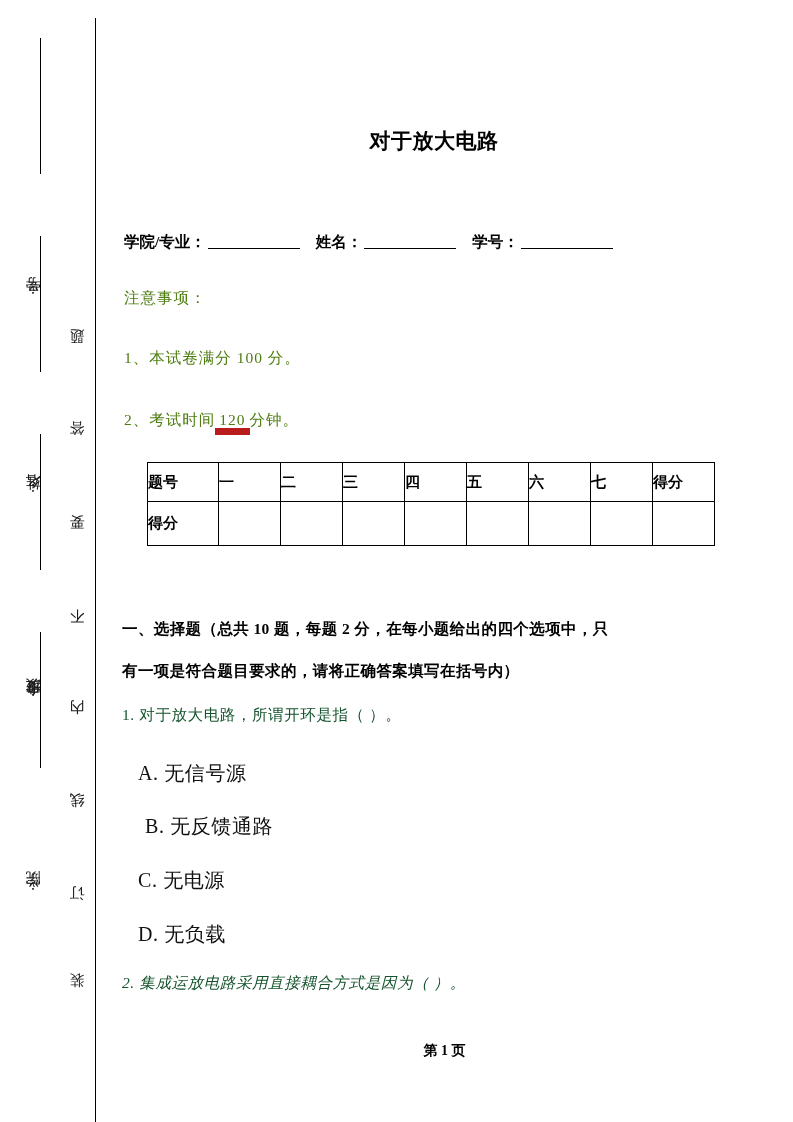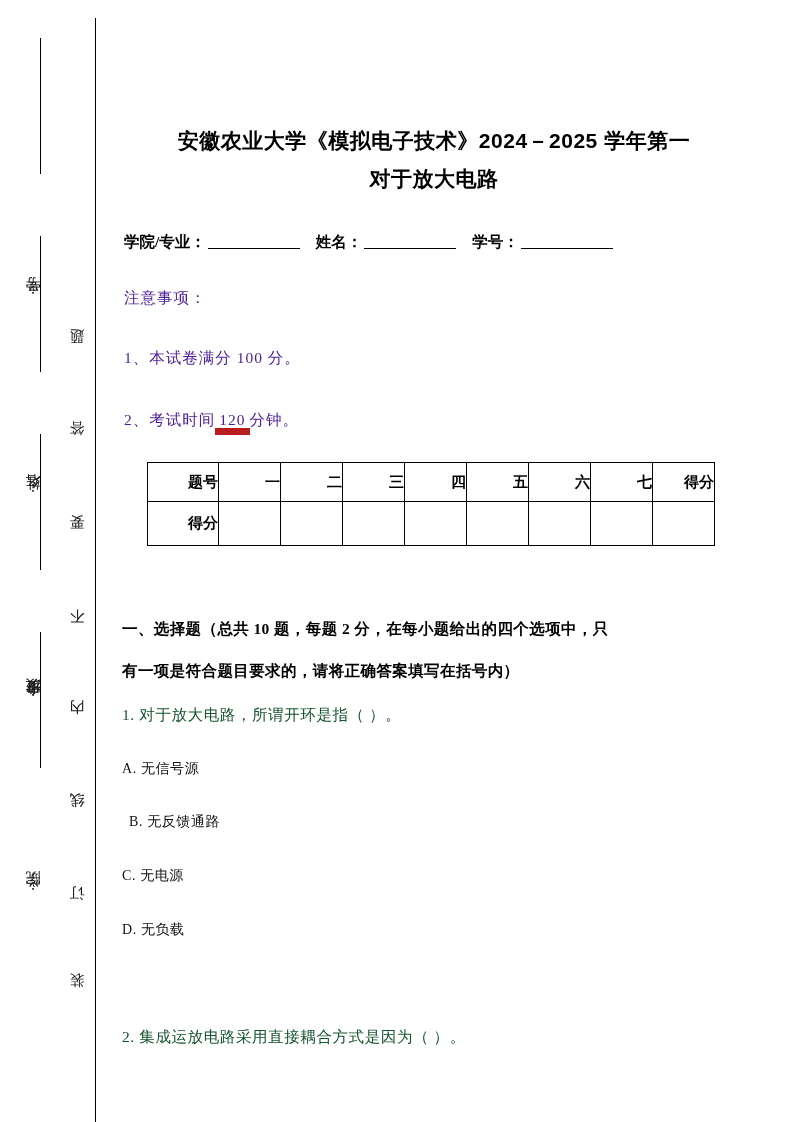--- a/index.html
+++ b/index.html
@@ -110,40 +110,40 @@
     margin: 0 2px;
   }
   #student-info .gap { display: inline-block; width: 14px; }
 
   .notes-line {
     position: absolute;
     left: 28px;
     font-family: "Liberation Serif", "DejaVu Serif", serif;
     font-size: 15.5px;
     letter-spacing: 1px;
-    color: #4c1d95;
+    color: #4d7c0f;
     white-space: nowrap;
   }
   .filled-blank {
     border-bottom: 7px solid #b91c1c;
     padding: 0 4px;
   }
 
   
   #score-table {
     position: absolute;
     left: 51px;
     top: 462px;
     border-collapse: collapse;
     table-layout: fixed;
     width: 558px;
   }
   #score-table td {
     border: 1px solid #000000;
-    text-align: right;
+    text-align: left;
     vertical-align: middle;
     font-family: Liberation Sans, sans-serif;
     font-weight: bold;
     font-size: 15px;
     padding: 0;
   }
   #score-table td.rowhead { width: 70px; height: 38px; }
   #score-table td.colhead { width: 61px; height: 38px; }
   #score-table tr.data-row td { height: 43px; }
 
@@ -165,23 +165,23 @@
     position: absolute;
     left: 26px;
     font-family: "Liberation Serif", "DejaVu Serif", serif;
     font-size: 15.5px;
     letter-spacing: 0.6px;
     white-space: nowrap;
     color: #14532d;
   }
   .option-line {
     position: absolute;
-    left: 26px;
-    font-family: "Liberation Serif", "DejaVu Serif", serif;
-    font-size: 14px;
+    left: 42px;
+    font-family: "Liberation Serif", "DejaVu Serif", serif;
+    font-size: 20px;
     letter-spacing: 0.6px;
     white-space: nowrap;
     color: #111;
   }
 
   #page-footer {
     position: absolute;
     left: 0;
     top: 1042px;
     width: 697px;
@@ -237,21 +237,20 @@
     <span>订</span>
   </div>
   <div class="margin-seal-char" style="top:1000px;">
     <span>装</span>
   </div>
 </div>
 
 <div id="page-body">
 
   <div id="exam-title">
-    <div>安徽农业大学《模拟电子技术》2024－2025 学年第一</div>
     <div>对于放大电路</div>
   </div>
 
   <div id="student-info">
     <span>学院/专业：</span><span class="blank"></span><span class="gap"></span><span>姓名：</span><span class="blank"></span><span class="gap"></span><span>学号：</span><span class="blank"></span>
   </div>
 
   <div class="notes-line" style="top:288px;">注意事项：</div>
   <div class="notes-line" style="top:348px;">1、本试卷满分 100 分。</div>
   <div class="notes-line" style="top:410px;">
@@ -288,15 +287,18 @@
   <div id="section-heading">
     <div>一、选择题（总共 10 题，每题 2 分，在每小题给出的四个选项中，只</div>
     <div>有一项是符合题目要求的，请将正确答案填写在括号内）</div>
   </div>
 
   <div class="question-stem" style="top:705px;">1. 对于放大电路，所谓开环是指（   ）。</div>
   <div class="option-line" style="top:760px;">A. 无信号源</div>
   <div class="option-line" style="top:813px;margin-left:7px;">B. 无反馈通路</div>
   <div class="option-line" style="top:867px;">C. 无电源</div>
   <div class="option-line" style="top:921px;">D. 无负载</div>
-  <div class="question-stem" style="top:1027px;">2. 集成运放电路采用直接耦合方式是因为（   ）。</div>
-
+  <div class="question-stem" style="top:973px;font-style:italic;">2. 集成运放电路采用直接耦合方式是因为（   ）。</div>
+
+  <div id="page-footer">
+    <span>第 1 页</span>
+  </div>
 </div>
 
 </body></html>

